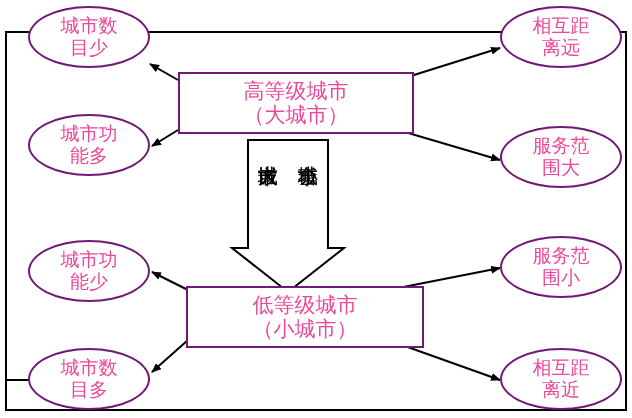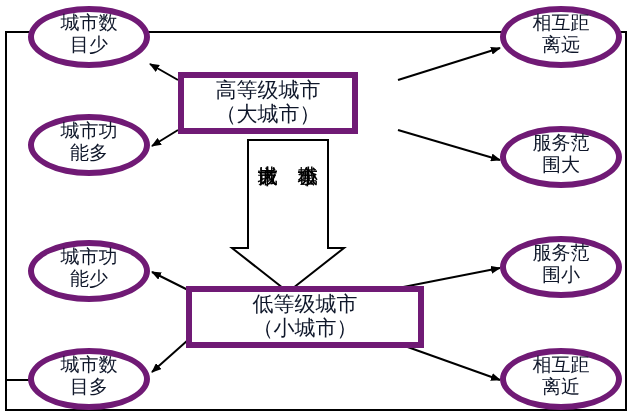--- a/index.html
+++ b/index.html
@@ -18,27 +18,27 @@
   #svg-layer {
     position: absolute;
     left: 0;
     top: 0;
     width: 632px;
     height: 418px;
   }
   .node {
     position: absolute;
     box-sizing: border-box;
-    border: 6px solid #701a75;
+    border: 2px solid #701a75;
     background: #ffffff;
     display: flex;
-    align-items: flex-start;
+    align-items: center;
     justify-content: center;
     text-align: center;
-    color: #0f172a;
+    color: #ec4899;
     line-height: 1.15;
     white-space: pre-line;
   }
   .ellipse {
     border-radius: 50%;
     font-size: 19px;
     letter-spacing: 0px;
   }
   .rect {
     font-size: 21px;
@@ -86,21 +86,21 @@
     <line x1="388" y1="290" x2="500" y2="268" stroke="#000000" stroke-width="2" marker-end="url(#ah)"></line>
 
     <line x1="388" y1="340" x2="500" y2="380" stroke="#000000" stroke-width="2" marker-end="url(#ah)"></line>
 
     <line x1="6" y1="32" x2="6" y2="380" stroke="#000000" stroke-width="2"></line>
     <line x1="6" y1="380" x2="62" y2="380" stroke="#000000" stroke-width="2"></line>
 
     <line x1="626" y1="32" x2="626" y2="396" stroke="#000000" stroke-width="2"></line>
   </svg>
 
-  <div class="node rect" style="left:178px; top:72px; width:180px; height:62px;">
+  <div class="node rect" style="left:178px; top:72px; width:236px; height:62px;">
     <span>高等级城市
 （大城市）</span>
   </div>
 
   <div class="node rect" style="left:186px; top:286px; width:238px; height:62px;">
     <span>低等级城市
 （小城市）</span>
   </div>
 
   <div class="node ellipse" style="left:28px; top:6px; width:122px; height:62px;">

